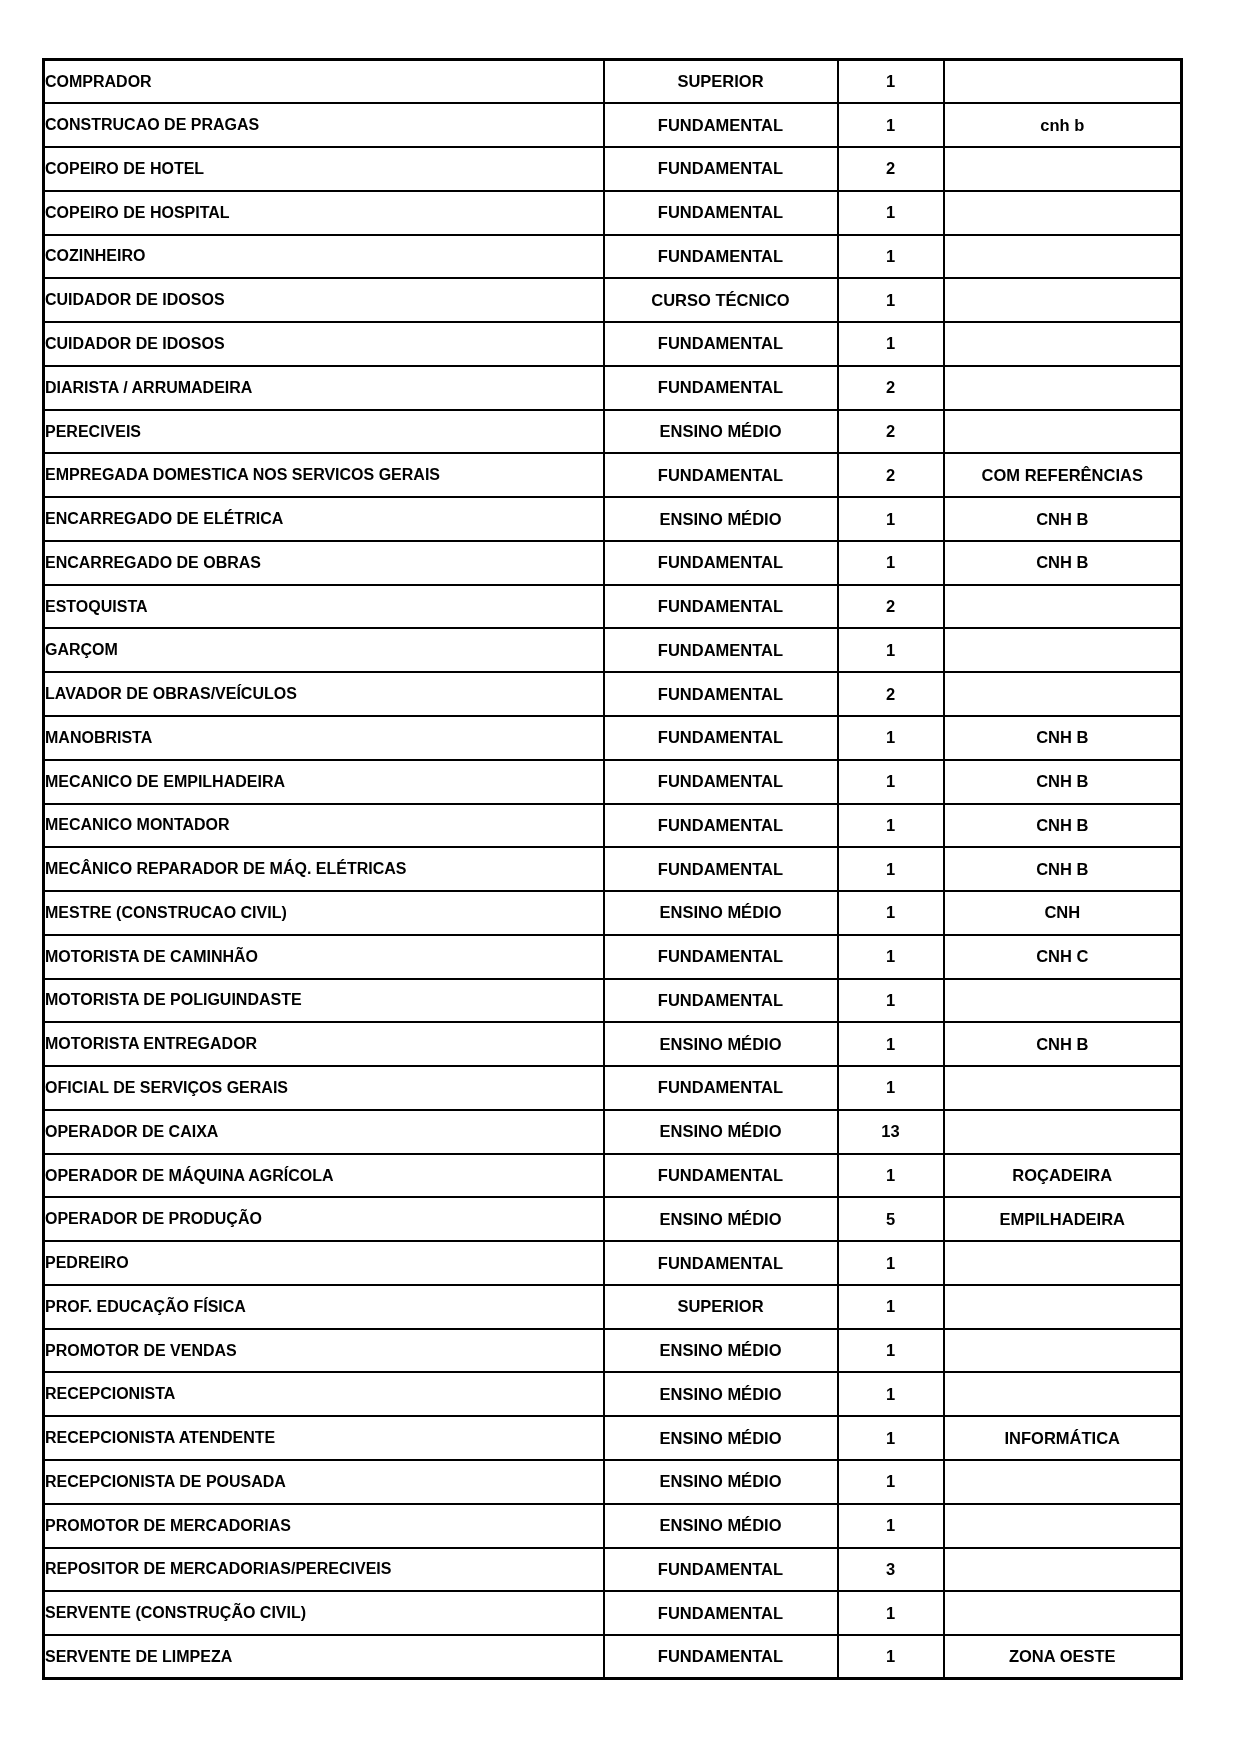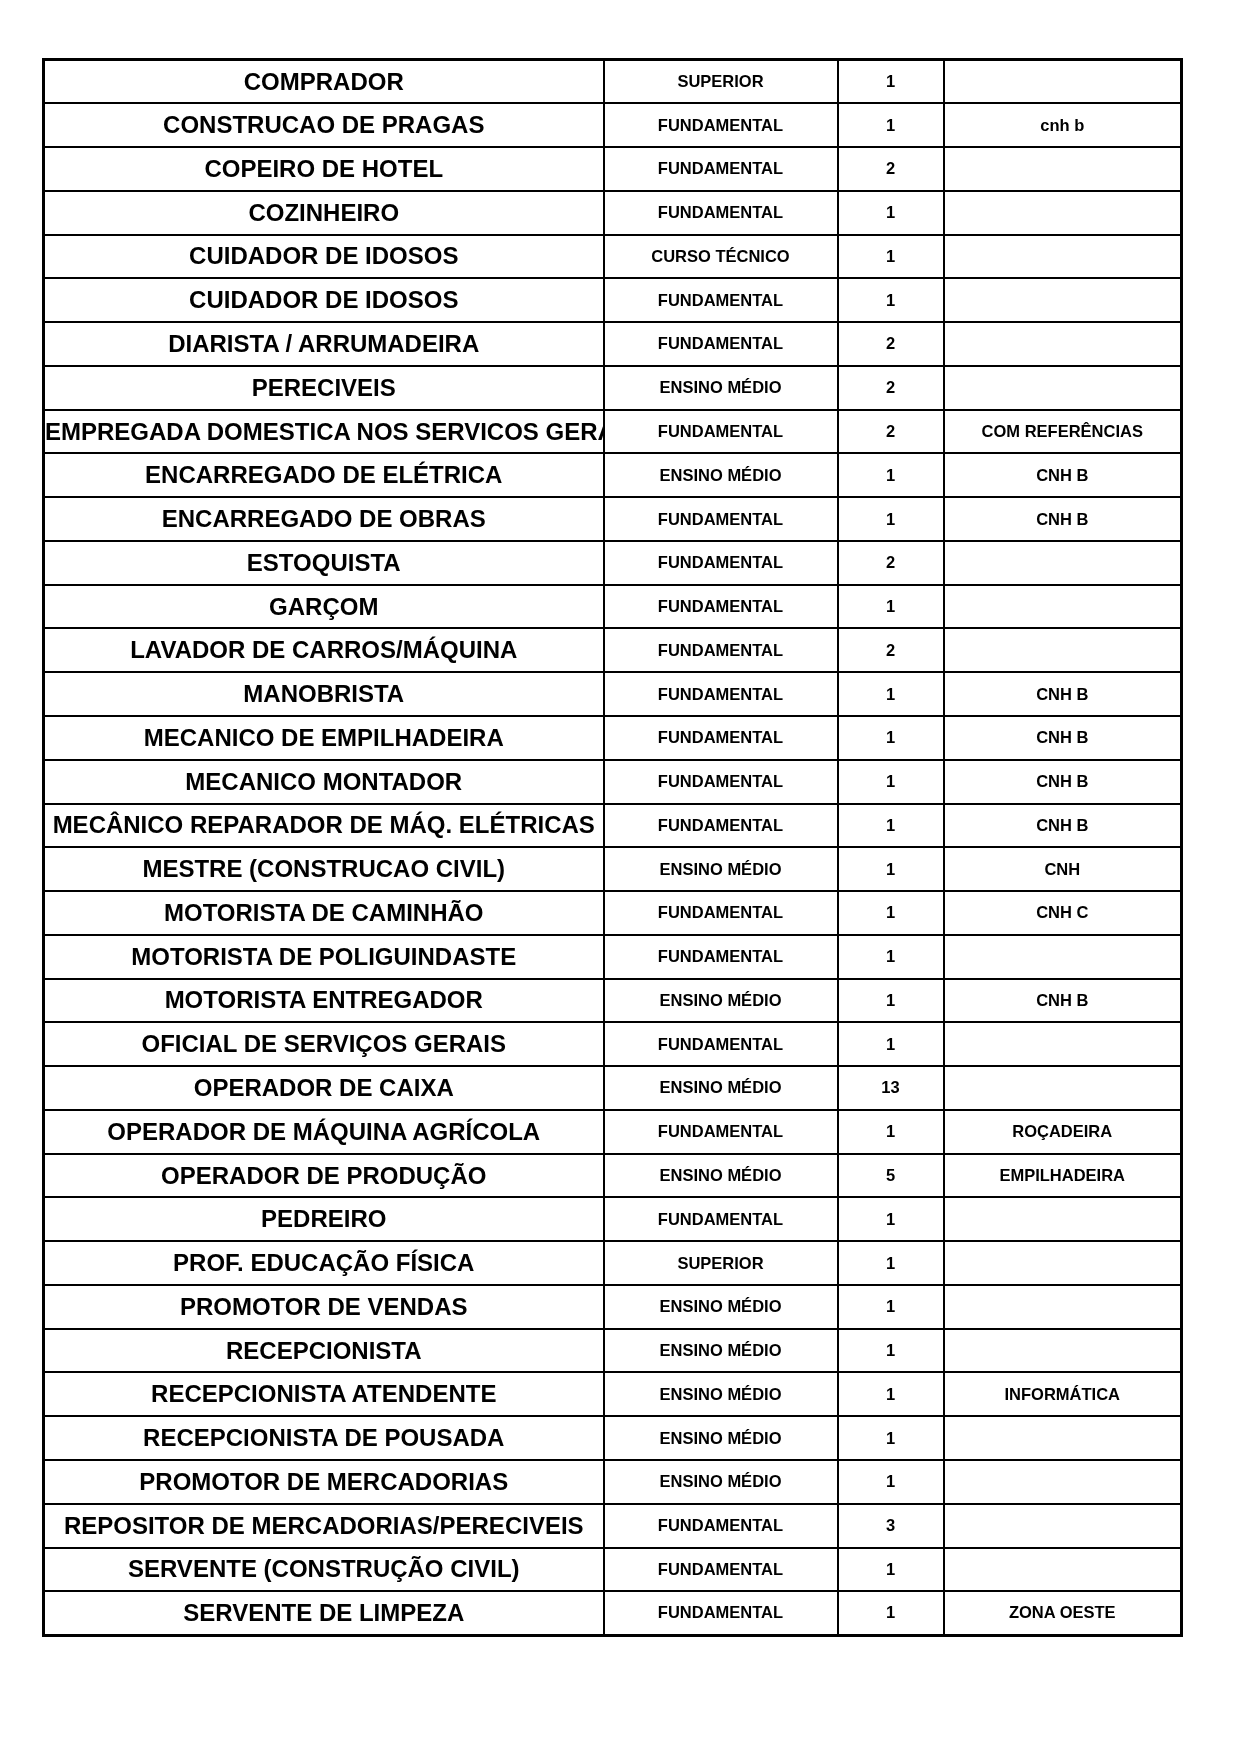--- a/index.html
+++ b/index.html
@@ -31,23 +31,23 @@
     border: 2px solid #000000;
     background: #ffffff;
     color: #000000;
     font-weight: bold;
     vertical-align: middle;
     overflow: hidden;
     white-space: nowrap;
     padding: 0;
   }
   td.c-job {
-    text-align: center;
+    text-align: left;
     padding-left: 5px;
-    font-size: 24px;
+    font-size: 16px;
     letter-spacing: 0px;
   }
   td.c-edu, td.c-qty, td.c-note {
     text-align: center;
     font-size: 16.5px;
   }
 </style>
 </head>
 <body>
 
@@ -72,20 +72,26 @@
     <td class="c-qty">1</td>
     <td class="c-note">cnh b</td>
   </tr>
         <tr>
     <td class="c-job">COPEIRO DE HOTEL</td>
     <td class="c-edu">FUNDAMENTAL</td>
     <td class="c-qty">2</td>
     <td class="c-note"></td>
   </tr>
         <tr>
+    <td class="c-job">COPEIRO DE HOSPITAL</td>
+    <td class="c-edu">FUNDAMENTAL</td>
+    <td class="c-qty">1</td>
+    <td class="c-note"></td>
+  </tr>
+        <tr>
     <td class="c-job">COZINHEIRO</td>
     <td class="c-edu">FUNDAMENTAL</td>
     <td class="c-qty">1</td>
     <td class="c-note"></td>
   </tr>
         <tr>
     <td class="c-job">CUIDADOR DE IDOSOS</td>
     <td class="c-edu">CURSO TÉCNICO</td>
     <td class="c-qty">1</td>
     <td class="c-note"></td>
@@ -132,21 +138,21 @@
     <td class="c-qty">2</td>
     <td class="c-note"></td>
   </tr>
         <tr>
     <td class="c-job">GARÇOM</td>
     <td class="c-edu">FUNDAMENTAL</td>
     <td class="c-qty">1</td>
     <td class="c-note"></td>
   </tr>
         <tr>
-    <td class="c-job">LAVADOR DE CARROS/MÁQUINA</td>
+    <td class="c-job">LAVADOR DE OBRAS/VEÍCULOS</td>
     <td class="c-edu">FUNDAMENTAL</td>
     <td class="c-qty">2</td>
     <td class="c-note"></td>
   </tr>
         <tr>
     <td class="c-job">MANOBRISTA</td>
     <td class="c-edu">FUNDAMENTAL</td>
     <td class="c-qty">1</td>
     <td class="c-note">CNH B</td>
   </tr>

